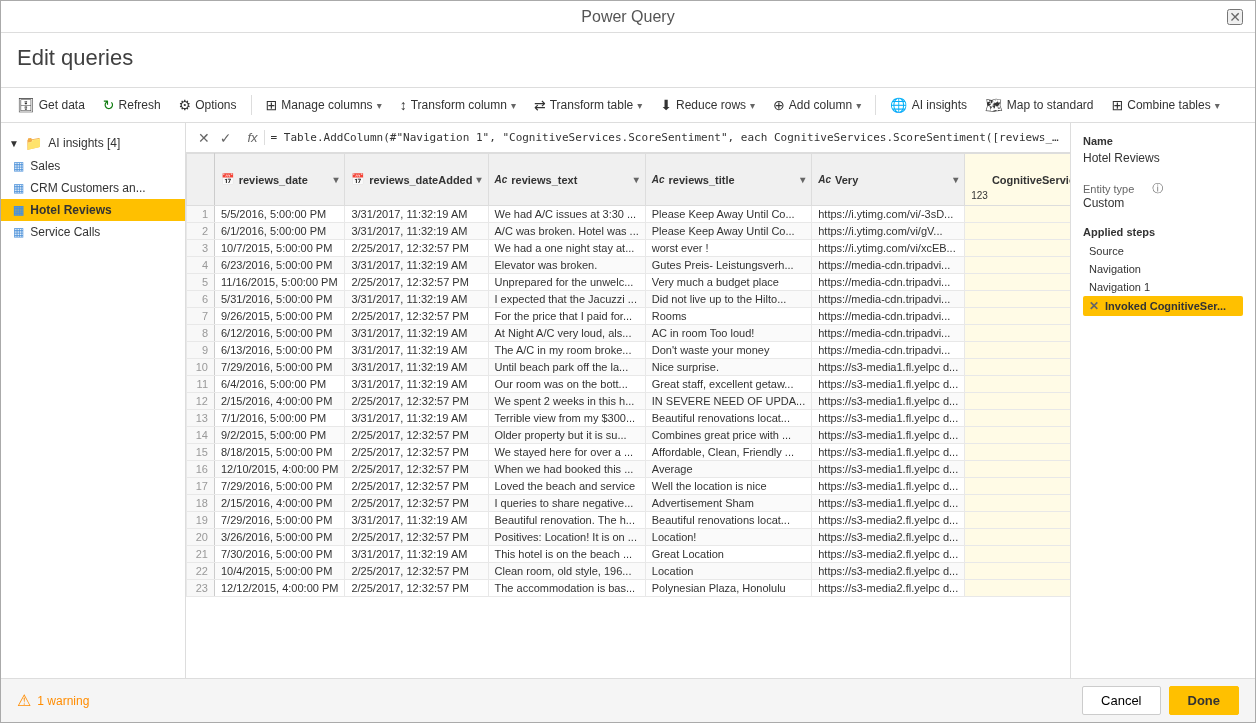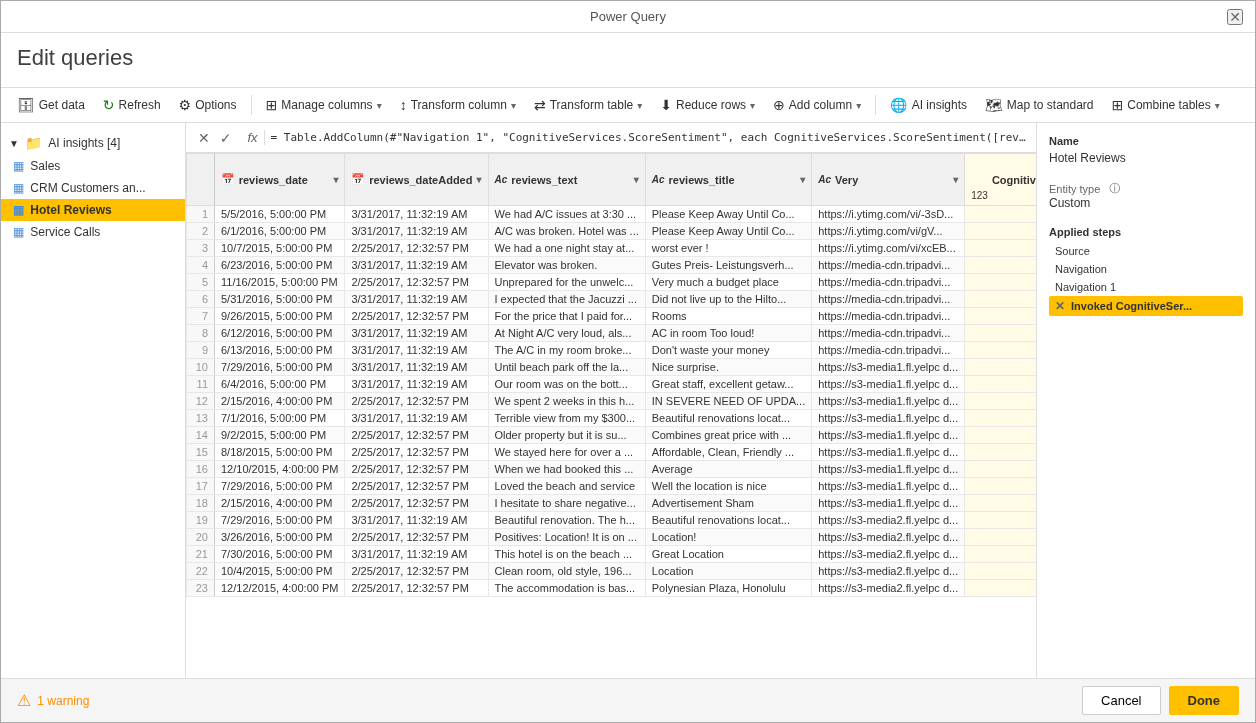--- a/index.html
+++ b/index.html
@@ -2,21 +2,21 @@
 <html><head>
   <meta charset="utf-8">
   <style>
     * { box-sizing: border-box; margin: 0; padding: 0; }
     body { font-family: 'Segoe UI', Arial, sans-serif; font-size: 12px; background: #f0f0f0; color: #333; }
     
     .window { width: 1256px; height: 723px; background: #f5f5f5; display: flex; flex-direction: column; border: 1px solid #aaa; }
     
     
     .title-bar { background: #fff; border-bottom: 1px solid #ddd; padding: 6px 12px; display: flex; justify-content: space-between; align-items: center; min-height: 32px; }
-    .title-bar-text { font-size: 13px; color: #555; flex: 1; text-align: center; }
+    .title-bar-text { font-size: 16px; color: #555; flex: 1; text-align: center; }
     .close-btn { width: 16px; height: 16px; cursor: pointer; display: flex; align-items: center; justify-content: center; font-size: 14px; color: #666; }
     
     
     .page-header { background: #fff; padding: 12px 16px 8px; border-bottom: 1px solid #ddd; }
     .page-title { font-size: 22px; font-weight: 300; color: #404040; margin-bottom: 8px; }
     
     
     .toolbar { background: #fff; border-bottom: 1px solid #ddd; padding: 4px 8px; display: flex; align-items: center; gap: 2px; flex-wrap: wrap; }
     .toolbar-btn { display: flex; align-items: center; gap: 4px; padding: 5px 8px; border: none; background: transparent; cursor: pointer; font-size: 12px; color: #333; border-radius: 2px; white-space: nowrap; }
     .toolbar-separator { width: 1px; height: 20px; background: #ddd; margin: 0 4px; }
@@ -45,25 +45,25 @@
     .grid-container { flex: 1; overflow: auto; background: #fff; }
     .data-table { border-collapse: collapse; font-size: 11px; width: 100%; }
     .data-table th { background: #f0f0f0; border: 1px solid #ddd; padding: 4px 6px; white-space: nowrap; font-weight: 600; position: sticky; top: 0; z-index: 2; }
     .data-table th .col-header { display: flex; align-items: center; gap: 4px; }
     .data-table th .col-filter { margin-left: auto; font-size: 10px; color: #666; cursor: pointer; }
     .data-table td { border: 1px solid #e8e8e8; padding: 2px 6px; white-space: nowrap; overflow: hidden; max-width: 200px; text-overflow: ellipsis; }
     .data-table tr:nth-child(even) td { background: #fafafa; }
     .row-num { color: #999; text-align: right; background: #f8f8f8 !important; border-right: 1px solid #ccc !important; min-width: 28px; font-size: 11px; }
     
     
-    .right-panel { width: 219px; background: #fff; border-left: 1px solid #ddd; padding: 12px; overflow-y: auto; flex-shrink: 0; }
+    .right-panel { width: 185px; background: #fff; border-left: 1px solid #ddd; padding: 12px; overflow-y: auto; flex-shrink: 0; }
     .panel-section { margin-bottom: 16px; }
     .panel-label { font-size: 11px; font-weight: 700; color: #333; margin-bottom: 4px; text-transform: none; }
     .panel-value { font-size: 12px; color: #333; }
-    .panel-sublabel { font-size: 11px; color: #666; display: flex; align-items: center; gap: 9px; }
+    .panel-sublabel { font-size: 11px; color: #666; display: flex; align-items: center; gap: 18px; }
     .applied-steps { margin-top: 4px; }
     .step-item { display: flex; align-items: center; gap: 4px; padding: 3px 6px; font-size: 11px; cursor: pointer; border-radius: 2px; }
     .step-item.active { background: #ffc000; font-weight: 600; }
     .step-item .step-close { color: #666; font-size: 12px; margin-right: 2px; }
     
     
     .bottom-bar { background: #f5f5f5; border-top: 1px solid #ddd; padding: 6px 16px; display: flex; align-items: center; justify-content: flex-end; gap: 8px; min-height: 44px; }
     .warning-area { display: flex; align-items: center; gap: 6px; margin-right: auto; font-size: 12px; color: #ff8c00; }
     .bottom-btn { padding: 6px 18px; border: 1px solid #ccc; background: #fff; cursor: pointer; font-size: 13px; border-radius: 2px; }
     .bottom-btn.primary { background: #ffc000; border-color: #ffc000; font-weight: 600; color: #333; }
@@ -382,21 +382,21 @@
       <td>2/25/2017, 12:32:57 PM</td>
       <td>Loved the beach and service</td>
       <td>Well the location is nice</td>
       <td>https://s3-media1.fl.yelpc d...</td>
       <td style="background:#fffbe6; text-align:right;">0.705</td>
     </tr>
               <tr>
       <td class="row-num">18</td>
       <td>2/15/2016, 4:00:00 PM</td>
       <td>2/25/2017, 12:32:57 PM</td>
-      <td>I hesitate to share negative...</td>
+      <td>I queries to share negative...</td>
       <td>Advertisement Sham</td>
       <td>https://s3-media1.fl.yelpc d...</td>
       <td style="background:#fffbe6; text-align:right;">0.336</td>
     </tr>
               <tr>
       <td class="row-num">19</td>
       <td>7/29/2016, 5:00:00 PM</td>
       <td>3/31/2017, 11:32:19 AM</td>
       <td>Beautiful renovation. The h...</td>
       <td>Beautiful renovations locat...</td>

